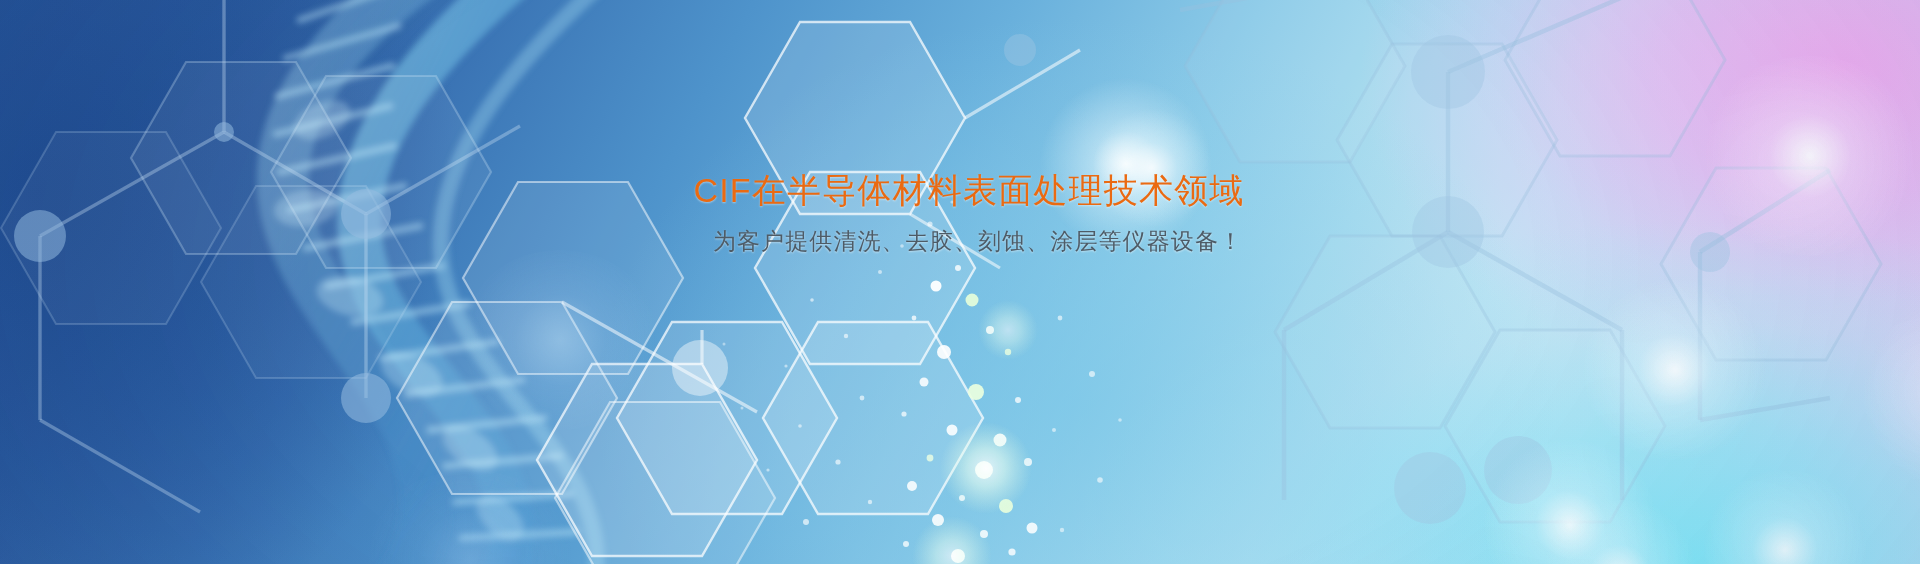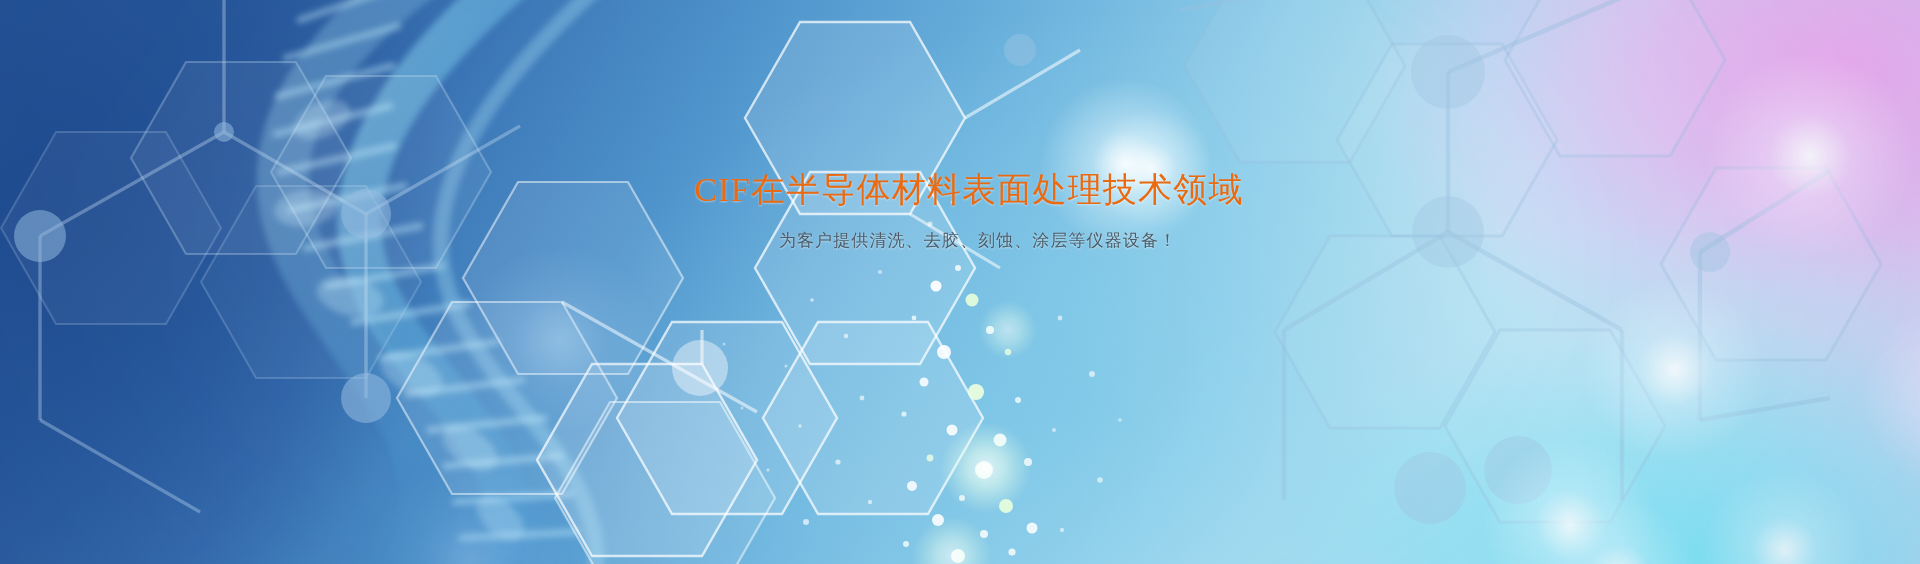--- a/index.html
+++ b/index.html
@@ -5,21 +5,21 @@
   html, body {
     margin: 0;
     padding: 0;
     background: #0d1b2a;
   }
   .banner {
     position: relative;
     width: 1920px;
     height: 564px;
     overflow: hidden;
-    font-family: Liberation Serif, serif;
+    font-family: Liberation Sans, sans-serif;
     background: #3f7fc1;
   }
 
   
   .layer { position: absolute; inset: 0; }
 
   .bg-base {
     background:
       linear-gradient(118deg,
         #2a5596 0%,
@@ -97,21 +97,21 @@
     font-size: 34px;
     line-height: 44px;
     font-weight: 400;
     color: #ea6a12;
     letter-spacing: 1.2px;
     text-shadow: 0 1px 2px rgba(255,255,255,0.45);
     padding-left: 18px;
   }
   .subline {
     margin: 16px 0 0 12px;
-    font-size: 17px;
+    font-size: 23px;
     line-height: 26px;
     font-weight: 400;
     color: #4e5b66;
     letter-spacing: 1.1px;
     text-shadow: 0 1px 2px rgba(255,255,255,0.5);
     padding-left: 24px;
   }
 </style>
 </head>
 <body>

